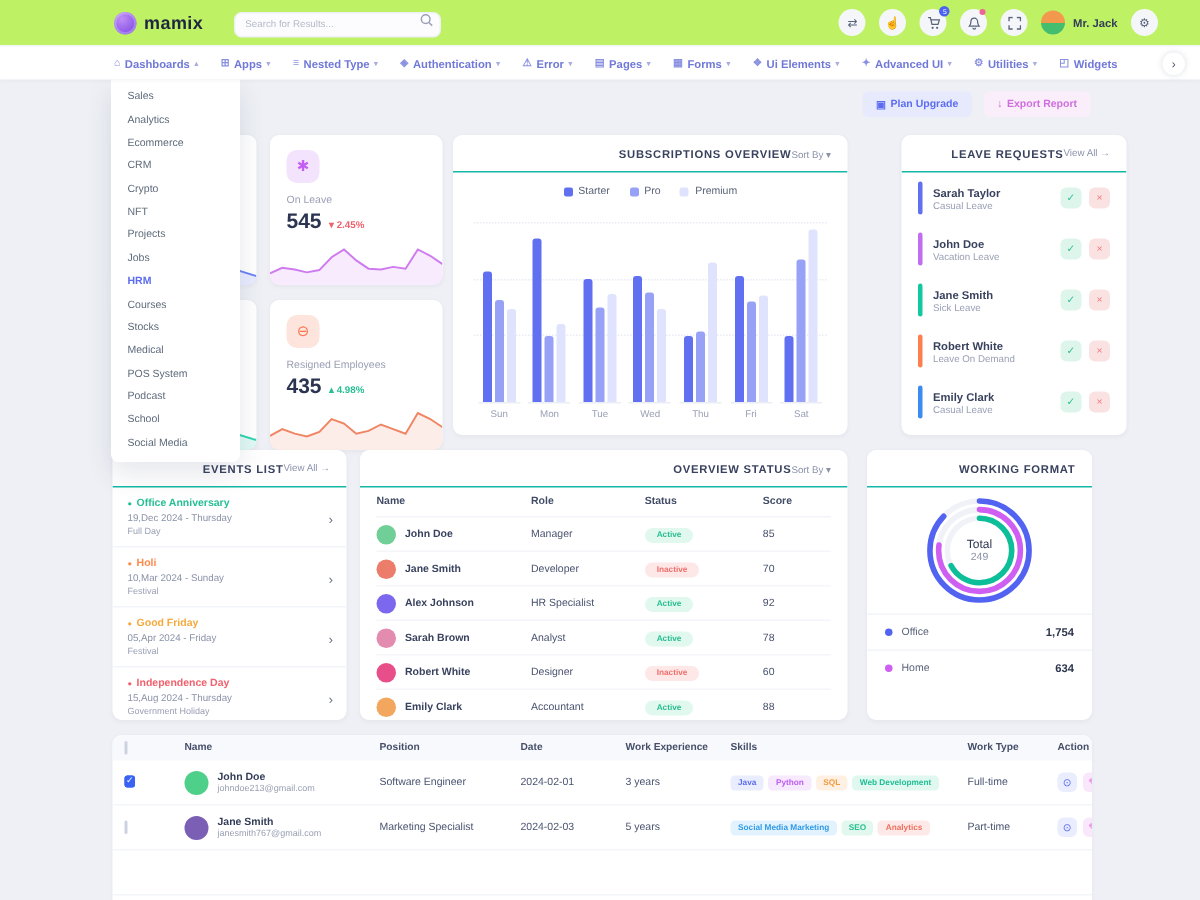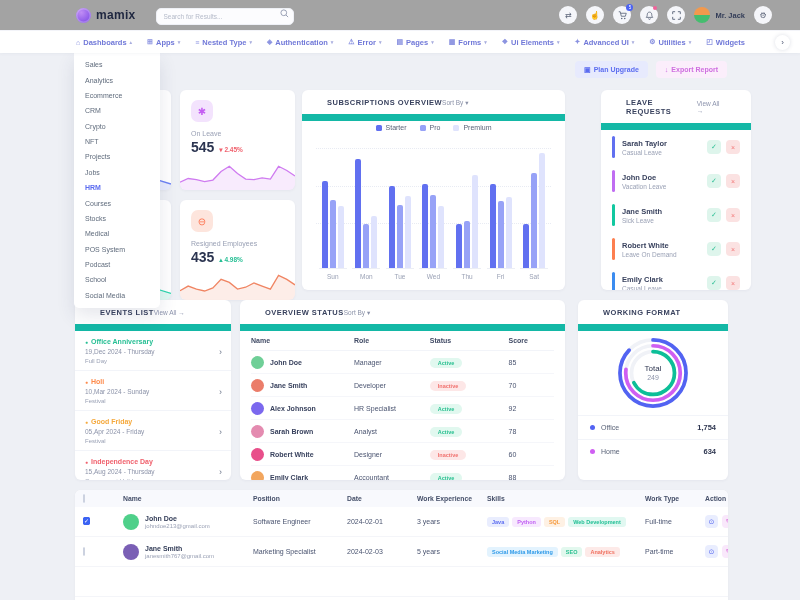--- a/index.html
+++ b/index.html
@@ -1,20 +1,20 @@
 <!DOCTYPE html>
 <html><head>
 <meta charset="utf-8">
 <style>
   * { margin:0; padding:0; box-sizing:border-box; }
   html,body { width:800px; height:600px; }
   body { font-family:"Liberation Sans", sans-serif; background:#eef0f5; position:relative; overflow:hidden; color:#3b455f; }
 
   
-  .topbar { position:absolute; top:0; left:0; right:0; height:30px; background:#a3a3a3; display:flex; align-items:center; padding:0 28px 0 76px; z-index:70; }
+  .topbar { position:absolute; top:0; left:0; right:0; height:30px; background:#bef264; display:flex; align-items:center; padding:0 28px 0 76px; z-index:70; }
   .brand { display:flex; align-items:center; gap:5px; }
   .brand-icon { width:15px; height:15px; border-radius:50%; background:radial-gradient(circle at 35% 30%, #c08df5, #8a57e8 70%, #6e3fd0); box-shadow:inset 0 0 0 1.5px rgba(255,255,255,.25); }
   .brand-name { font-size:12px; font-weight:700; color:#1f2740; letter-spacing:.3px; }
   .top-search { position:relative; margin-left:20px; }
   .top-search input { width:138px; height:17px; border:1px solid #eef0f6; background:#fcfcfe; border-radius:5px; font-size:6.5px; color:#6b7488; padding:0 18px 0 7px; outline:none; font-family:inherit; }
   .top-search input::placeholder { color:#b4bac8; }
   .top-search .mag { position:absolute; right:5px; top:3.5px; }
   .top-right { margin-left:auto; display:flex; align-items:center; gap:9px; }
   .tcircle { width:18px; height:18px; border-radius:50%; background:#f5f6fa; display:flex; align-items:center; justify-content:center; font-size:8px; color:#5a6378; position:relative; cursor:pointer; }
   .badge { position:absolute; top:-2px; right:-2px; min-width:7px; height:7px; border-radius:4px; background:#4c63f2; color:#fff; font-size:4.5px; line-height:7px; text-align:center; padding:0 1px; }
@@ -36,21 +36,21 @@
   .dd-item.active { color:#5b6cf0; font-weight:700; }
 
   
   .page-actions { position:absolute; top:61px; right:73px; display:flex; gap:8px; z-index:10; }
   .btn-soft { height:17px; display:flex; align-items:center; gap:3px; font-size:7px; font-weight:700; border:none; border-radius:4px; padding:0 9px; cursor:pointer; font-family:inherit; }
   .btn-plan { background:#e7eafd; color:#5b6cf0; }
   .btn-export { background:#fbeefb; color:#cf6ee0; }
 
   
   .card { position:absolute; background:#fff; border-radius:6px; box-shadow:0 1px 3px rgba(50,60,100,.05); overflow:hidden; }
-  .card-head { display:flex; align-items:center; justify-content:flex-start; padding:8px 25px 7px; border-bottom:7px solid #14b8a6; }
+  .card-head { display:flex; align-items:center; justify-content:flex-end; padding:8px 11px 7px; border-bottom:1px solid #14b8a6; }
   .card-title { font-size:7.5px; font-weight:700; letter-spacing:.5px; color:#39425e; }
   .sortby { font-size:6.5px; color:#8b92a8; cursor:pointer; }
   .viewall { font-size:6.5px; color:#8d94ad; cursor:pointer; }
 
   
   .stat-icon { width:22px; height:22px; border-radius:7px; display:flex; align-items:center; justify-content:center; font-size:10px; margin:10px 0 0 11px; }
   .ic-purple { background:#f3e3fd; color:#c45ef2; }
   .ic-orange { background:#fde5dd; color:#fd7450; }
   .stat-label { font-size:7px; color:#9aa1b5; margin:8px 0 2px 11px; }
   .stat-line { display:flex; align-items:baseline; gap:5px; margin-left:11px; }

